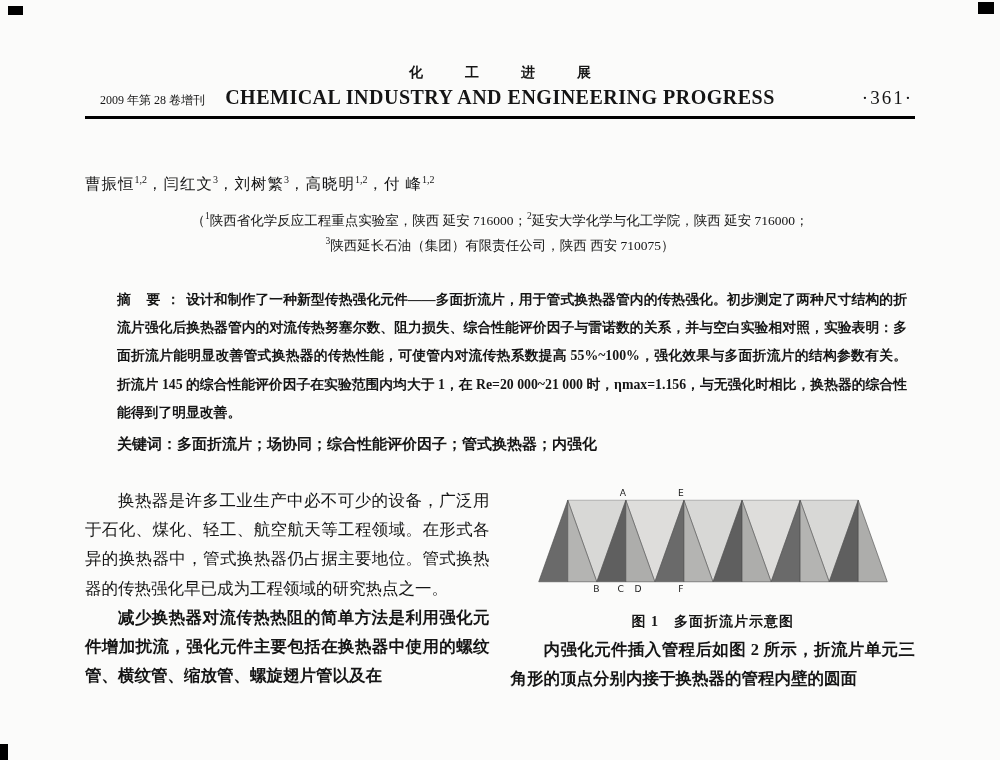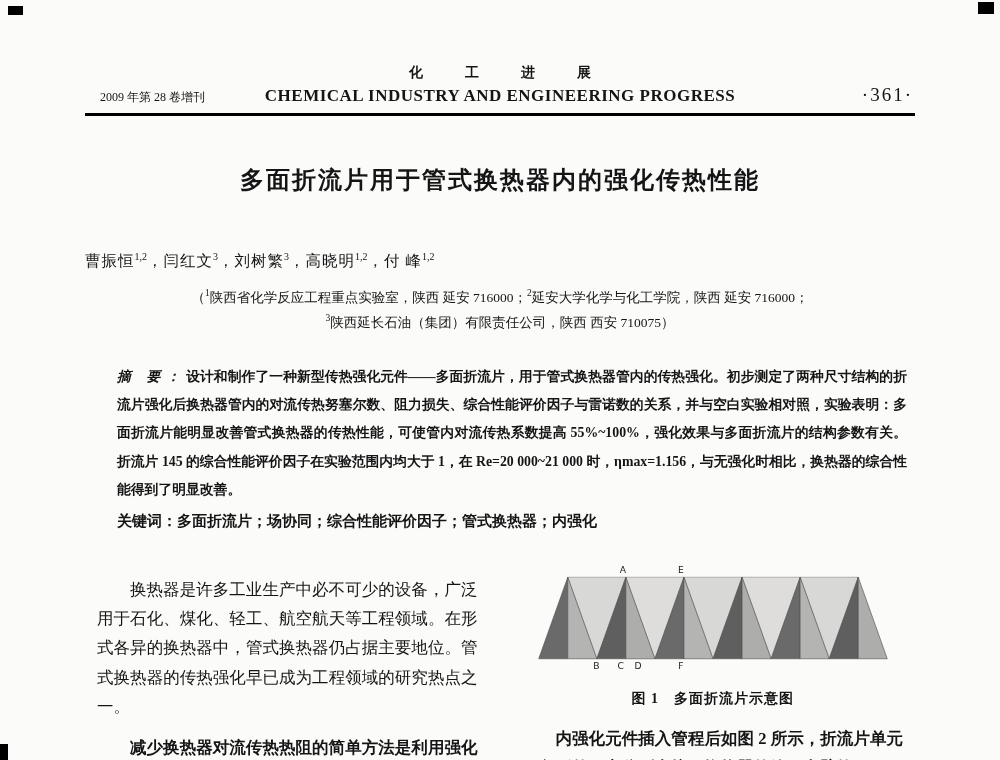--- a/index.html
+++ b/index.html
@@ -16,21 +16,21 @@
   .artifact.tr{left:978px;top:2px;width:16px;height:12px;}
   .artifact.bl{left:0;top:744px;width:8px;height:16px;}
 
   
   .header{position:relative;}
   .journal-cn{
     text-align:center;font-size:14px;font-weight:bold;
     letter-spacing:42px;padding-left:42px;white-space:nowrap;
   }
   .journal-en{
-    text-align:center;font-size:17px;font-weight:bold;letter-spacing:.5px;
+    text-align:center;font-size:20px;font-weight:bold;letter-spacing:.5px;
     margin-top:4px;
   }
   .issue{position:absolute;left:15px;bottom:0;font-size:12px;}
   .page-no{position:absolute;right:2px;bottom:0;font-size:19px;letter-spacing:2px;}
   .rule{border-top:3px solid #000;margin-top:7px;}
 
   
   .title{
     text-align:center;font-size:24px;font-weight:bold;letter-spacing:2px;
     margin-top:48px;
@@ -38,27 +38,27 @@
   .authors{text-align:left;font-size:15.5px;margin-top:55px;letter-spacing:1px;}
   .authors sup{font-size:10px;letter-spacing:0;}
   .affiliations{text-align:center;font-size:13.5px;margin-top:13px;line-height:1.8;}
   .affiliations sup{font-size:9.5px;}
 
   
   .abstract-block{
     margin:28px 8px 0 32px;font-size:13.8px;font-weight:600;
     line-height:2.05;text-align:justify;
   }
-  .abstract-block .lbl{letter-spacing:6px;font-style:italic;}
+  .abstract-block .lbl{letter-spacing:6px;}
   .keywords{margin:2px 8px 16px 32px;font-size:15px;font-weight:700;line-height:2.05;}
 
   
   .columns{display:flex;gap:21px;margin-top:26px;}
   .col{flex:1;font-size:16.5px;line-height:1.77;text-align:justify;}
-  .col p{margin:12px;text-indent:2em;}
+  .col p{margin:0;text-indent:2em;}
   .col p + p{margin-top:0;font-weight:bold;}
 
   
   .figure{margin:2px 0 0 0;text-align:center;}
   .figure svg{display:block;margin:0 auto;width:352px;height:106px;}
   .fig-caption{font-size:14px;font-weight:bold;margin-top:16px;letter-spacing:1px;}
   .right-text{margin-top:26px;font-weight:bold;}
   svg text{font-family:"DejaVu Sans",sans-serif;font-size:9px;fill:#1a1a1a;}
 </style>
 </head>
@@ -71,21 +71,20 @@
 <div class="page">
 
   <div class="header">
     <div class="journal-cn">化工进展</div>
     <div class="journal-en">CHEMICAL INDUSTRY AND ENGINEERING PROGRESS</div>
     <div class="issue">2009 年第 28 卷增刊</div>
     <div class="page-no">·361·</div>
   </div>
   <div class="rule"></div>
 
-  <div class="title">多面折流片用于管式换热器内的强化传热性能</div>
 
   <div class="authors">
     <span><span>曹振恒</span><sup>1,2</sup></span><span>，</span><span><span>闫红文</span><sup>3</sup></span><span>，</span><span><span>刘树繁</span><sup>3</sup></span><span>，</span><span><span>高晓明</span><sup>1,2</sup></span><span>，</span><span><span>付 峰</span><sup>1,2</sup></span>
   </div>
 
   <div class="affiliations">
     <div><span>（</span><sup>1</sup><span>陕西省化学反应工程重点实验室，陕西 延安 716000；</span><sup>2</sup><span>延安大学化学与化工学院，陕西 延安 716000；</span></div>
     <div><sup>3</sup><span>陕西延长石油（集团）有限责任公司，陕西 西安 710075）</span></div>
   </div>
 

